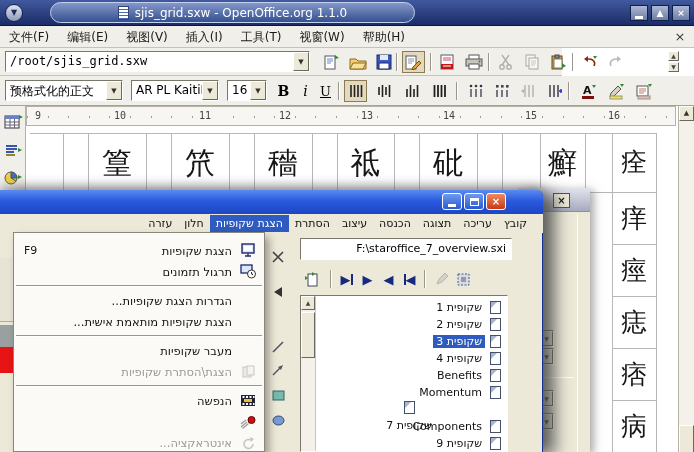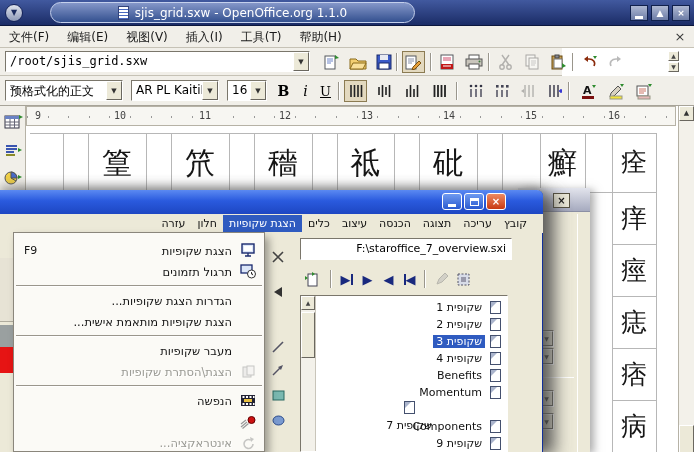--- a/index.html
+++ b/index.html
@@ -183,20 +183,21 @@
       <div class="tb-btn">×</div>
     </div>
   </div>
 
   <div class="abs menubar">
     <span class="menu-item">文件(F)</span>
     <span class="menu-item">编辑(E)</span>
     <span class="menu-item">视图(V)</span>
     <span class="menu-item">插入(I)</span>
     <span class="menu-item">工具(T)</span>
+    <span class="menu-item">视窗(W)</span>
     <span class="menu-item">帮助(H)</span>
     <span class="mb-close">×</span>
   </div>
 
   <div class="abs funcbar">
     <div class="combo abs" style="left:5px;top:3px;width:305px;">
       <span class="cval" style="font-family:'DejaVu Sans Mono',monospace;">/root/sjis_grid.sxw</span>
       <span class="cbtn">▼</span>
     </div>
     <div class="ticon abs" style="left:320px;top:3px;">
@@ -486,21 +487,21 @@
         </div>
       <div class="heb-btn close">×</div>
     </div>
 
     <div class="heb-menubar">
       <span class="heb-mi">קובץ</span>
       <span class="heb-mi">עריכה</span>
       <span class="heb-mi">תצוגה</span>
       <span class="heb-mi">הכנסה</span>
       <span class="heb-mi">עיצוב</span>
-      <span class="heb-mi">כלים</span>
+      <span class="heb-mi">הסתרת</span>
       <span class="heb-mi active">הצגת שקופיות</span>
       <span class="heb-mi">חלון</span>
       <span class="heb-mi">עזרה</span>
     </div>
 
     <div class="lfrag" style="top:68px;height:64px;background:#e7e3d5;border-bottom:1px solid #b0ac9e;"></div>
     <div class="lfrag" style="top:135px;height:22px;background:#9aa0a0;"></div>
     <div class="lfrag" style="top:157px;height:26px;background:#e61414;"></div>
 
     <div class="side-ico" style="top:58px;">

